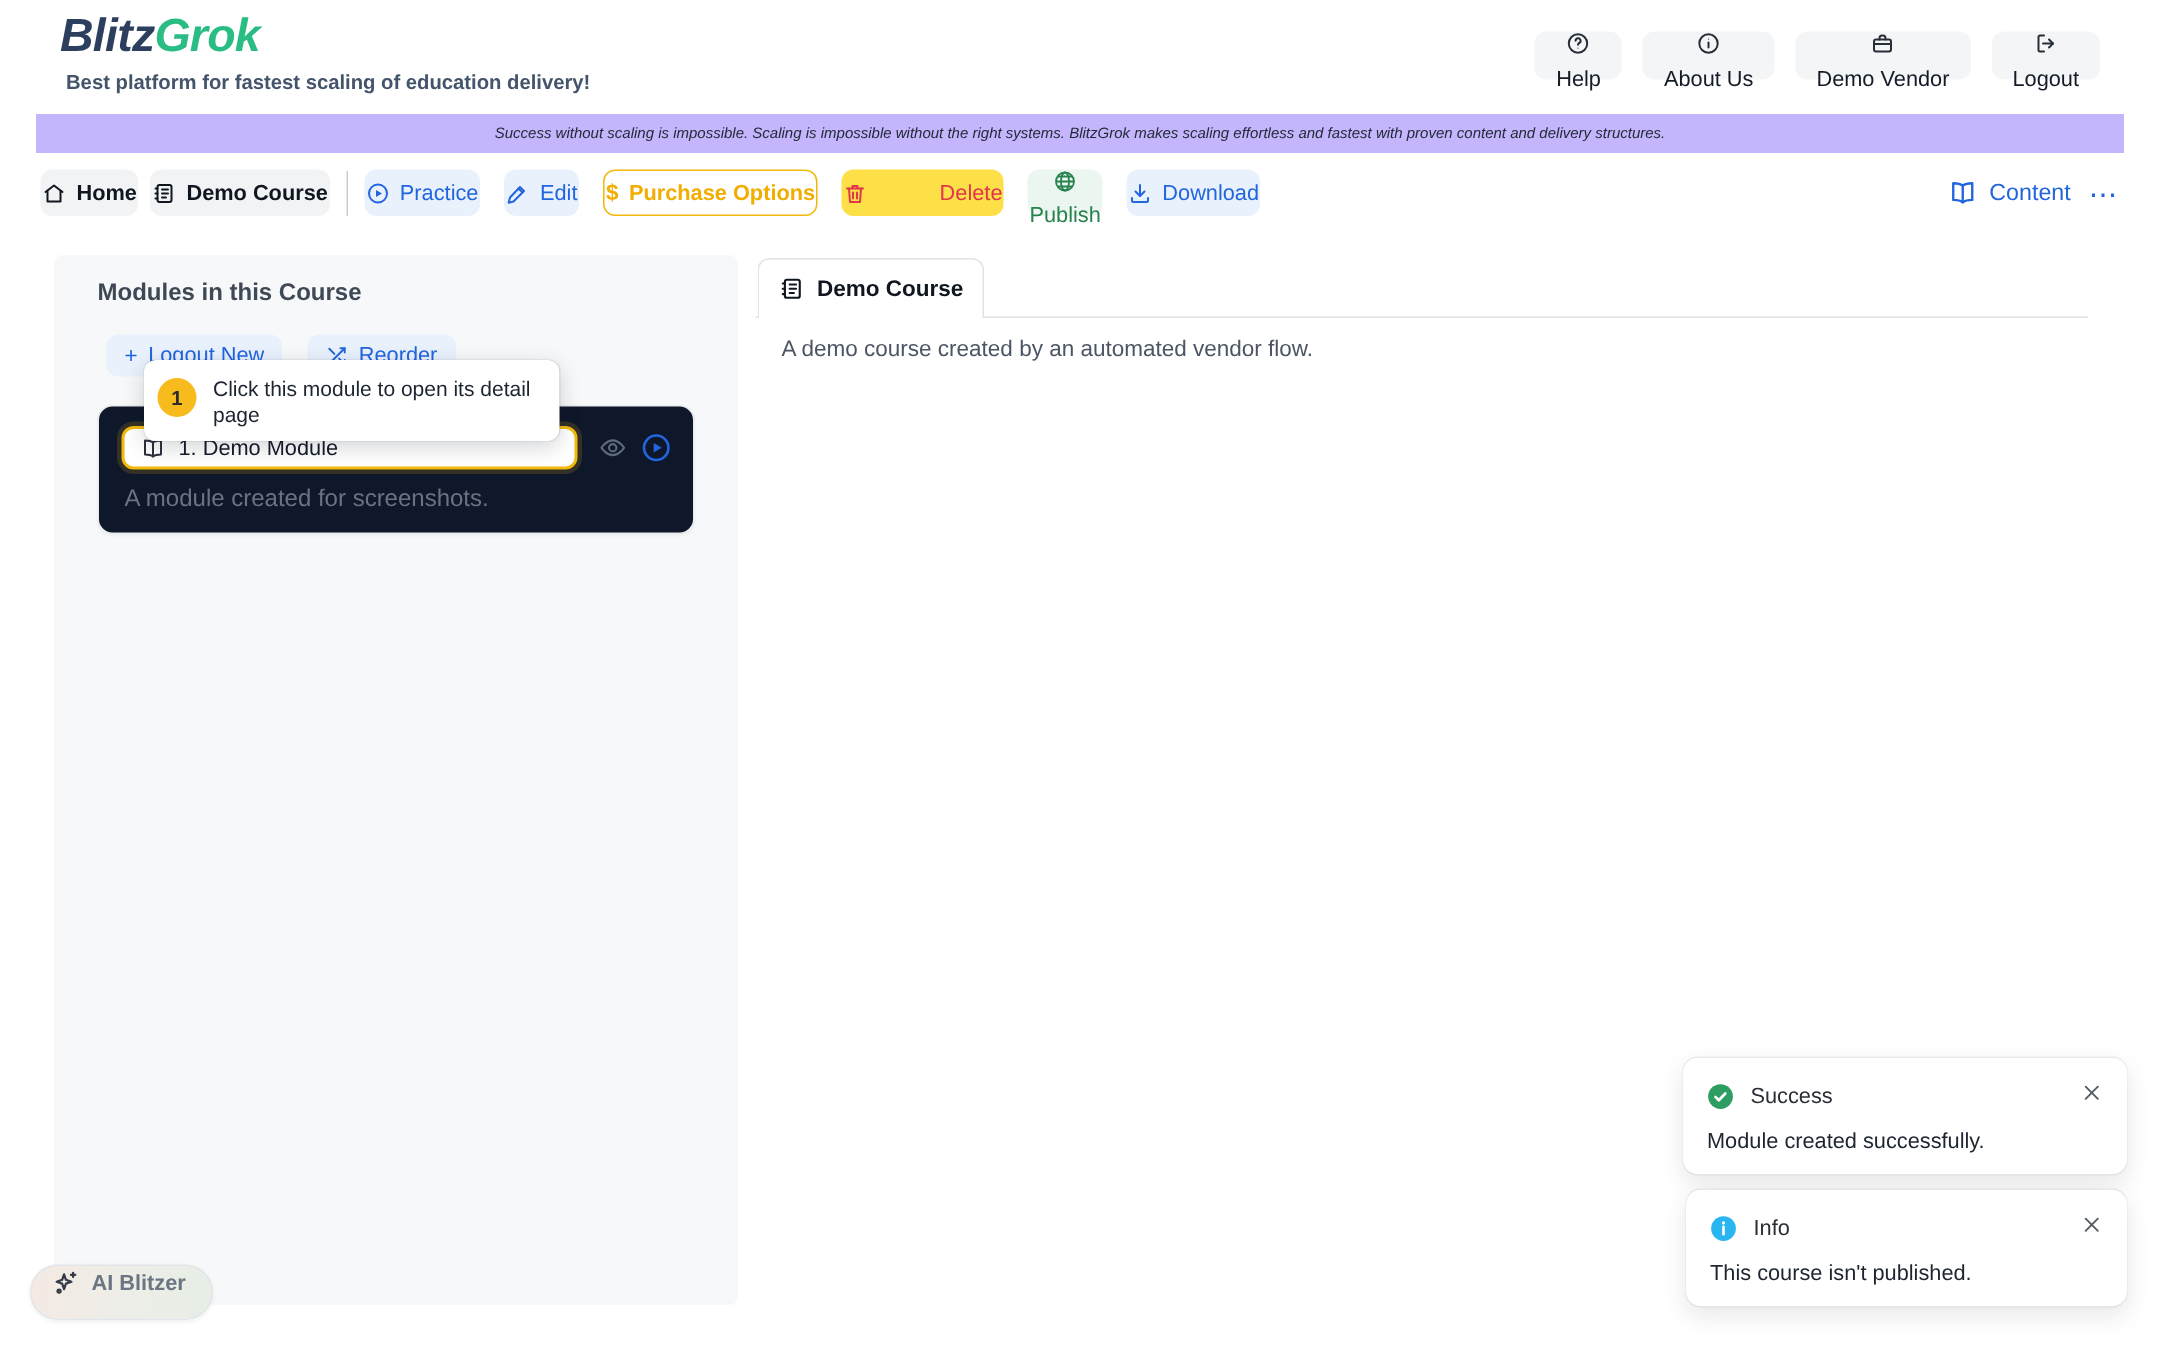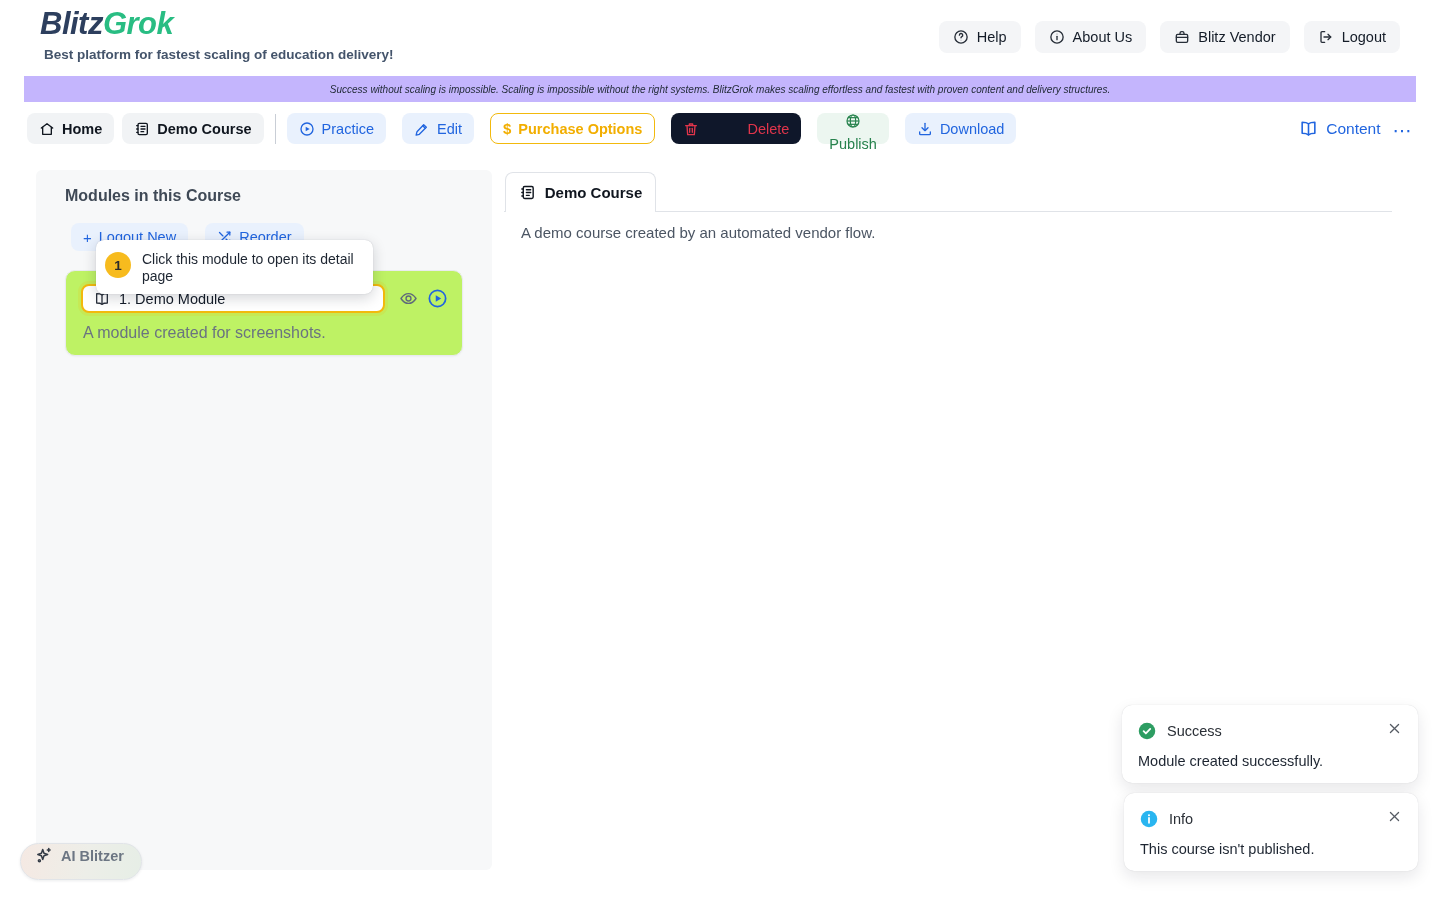--- a/index.html
+++ b/index.html
@@ -8,54 +8,54 @@
   .frame { position:relative; width:1440px; height:900px; overflow:hidden; background:#fff; }
 
   
   .logo { position:absolute; left:40px; top:6px; font-size:31px; font-style:italic; font-weight:800; letter-spacing:-0.5px; }
   .logo .blitz { color:#2d3f5e;text-align:center; }
   .logo .grok { color:#29bd83; }
   .tagline { position:absolute; left:44px; top:47px; font-size:13.5px; font-weight:700; color:#44546b; }
   .header-actions { position:absolute; top:21px; right:40px; display:flex; gap:14px; }
   .hbtn { height:32px; padding:0 14px; background:#f4f5f7; border:none; border-radius:8px;
           display:flex; align-items:center; gap:8px; font-size:14.5px; color:#141c28; cursor:pointer;
-          font-family:inherit; }
+          font-family:inherit;flex-direction:column; }
   .hbtn svg { color:#272e38; }
 
   
   .banner { position:absolute; left:24px; top:76px; width:1392px; height:26px; background:#c4b5fd;
             display:flex; align-items:center; justify-content:center;
             font-style:italic; font-size:10px; color:#222b38; }
 
   
   .toolbar { position:absolute; left:27px; top:113px; width:1386px; display:flex; align-items:center; }
   .tgroup-a { display:flex; gap:8px; align-items:center; }
   .tgroup-b { display:flex; gap:16px; align-items:center;justify-content:space-between; }
   .tdivider { width:1px; height:30px; background:#c9ced6; margin:0 11px; }
-  .tbtn { height:31px; padding:0 12px; border-radius:8px; font-size:14.5px; display:flex; align-items:center;
+  .tbtn { height:31px; padding:0 1px; border-radius:8px; font-size:14.5px; display:flex; align-items:center;
           gap:7px; border:none; cursor:pointer; background:transparent; font-family:inherit; }
   .tbtn.gray  { background:#f1f3f5; color:#10161f; font-weight:600; }
   .tbtn.blue  { background:#e9f1fd; color:#2165df; font-weight:500; }
   .tbtn.amber { background:#ffffff; border:1px solid #f2b90d; color:#f2ae00; font-weight:600; }
-  .tbtn.red   { background:#0f172a; color:#e0354b; font-weight:500;gap:48px; }
+  .tbtn.red   { background:#fde047; color:#e0354b; font-weight:500;gap:48px; }
   .tbtn.green { background:#ecf6f0; color:#27824d; font-weight:500;flex-direction:column; }
   .dollar-glyph { font-weight:700; font-size:15px; }
   .toolbar-right { margin-left:auto; display:flex; align-items:center; gap:12px; }
   .content-link { display:flex; gap:8px; align-items:center; font-size:15.5px; font-weight:500; color:#2165df; cursor:pointer; }
   .ellipsis { font-size:19px; color:#2165df; letter-spacing:1.5px; cursor:pointer; line-height:10px; padding-top:4px; }
 
   
   .sidebar { position:absolute; left:36px; top:170px; width:456px; height:700px; background:#f7f8f9; border-radius:6px; }
   .sidebar-title { position:absolute; left:29px; top:17px; font-size:16px; font-weight:600; color:#3f4956; }
   .sidebar-actions { position:absolute; left:35px; top:53px; display:flex; gap:17px; }
   .sbtn { height:28px; padding:0 12px; background:#e9f1fd; color:#2165df; border-radius:8px; font-size:14.5px;
           font-weight:500; display:flex; align-items:center; gap:7px; border:none; cursor:pointer; font-family:inherit; }
   .plus-glyph { font-size:15px; font-weight:500; }
 
-  .module-card { position:absolute; left:29px; top:100px; width:398px; height:86px; background:#bef264;
+  .module-card { position:absolute; left:29px; top:100px; width:398px; height:86px; background:#0f172a;
                  border:1px solid #e9ebee; border-radius:10px; box-shadow:0 1px 2px rgba(16,24,40,0.04); }
   .module-row { position:absolute; left:15px; top:13px; width:304px; height:29px; border:2px solid #f2b90d;
                 border-radius:8px; background:#fff; box-shadow:0 0 0 3px rgba(242,185,13,0.16);
                 display:flex; align-items:center; gap:9px; padding:0 11px; cursor:pointer; color:#2a313c; }
   .module-name { font-size:14.5px; color:#141c28; }
   .module-eye { position:absolute; left:333px; top:18px; color:#5f6b7a; cursor:pointer; }
   .module-play { position:absolute; left:361px; top:17px; color:#2165df; cursor:pointer; }
   .module-desc { position:absolute; left:17px; top:53px; font-size:16px; color:#6a7380; }
 
   .tooltip { position:absolute; left:60px; top:70px; width:277px; background:#fff; border-radius:8px;
@@ -124,21 +124,21 @@
       <span>About Us</span>
     </button>
     <button class="hbtn">
       <span class="ic">
         <svg width="16" height="16" viewBox="0 0 24 24" fill="none" stroke="currentColor" stroke-width="2" stroke-linecap="round" stroke-linejoin="round">
             <rect x="3.5" y="8" width="17" height="12" rx="2"></rect>
             <path d="M9 8V6.5A2.5 2.5 0 0 1 11.5 4h1A2.5 2.5 0 0 1 15 6.5V8"></path>
             <path d="M3.5 12.5h17"></path>
           </svg>
       </span>
-      <span>Blitz Vendor</span>
+      <span>Demo Vendor</span>
     </button>
     <button class="hbtn">
       <span class="ic">
         <svg width="16" height="16" viewBox="0 0 24 24" fill="none" stroke="currentColor" stroke-width="2" stroke-linecap="round" stroke-linejoin="round">
             <path d="M10 4H6a1.5 1.5 0 0 0-1.5 1.5v13A1.5 1.5 0 0 0 6 20h4"></path>
             <path d="M15 8l4 4-4 4"></path>
             <path d="M19 12H9"></path>
           </svg>
       </span>
       <span>Logout</span>

